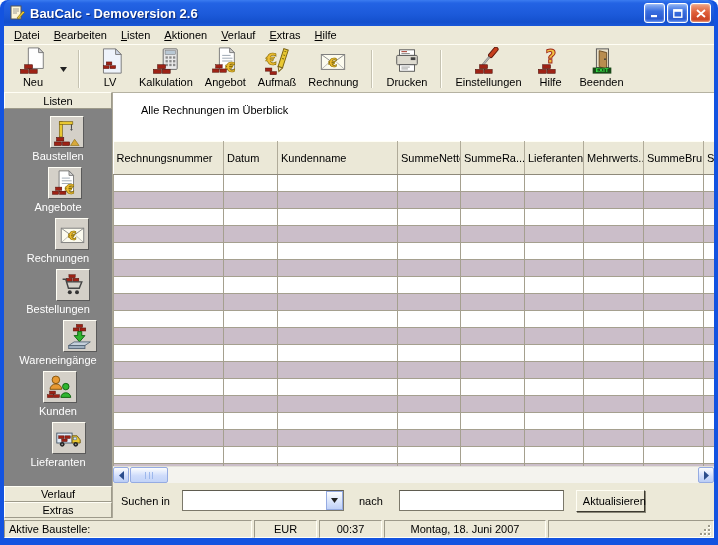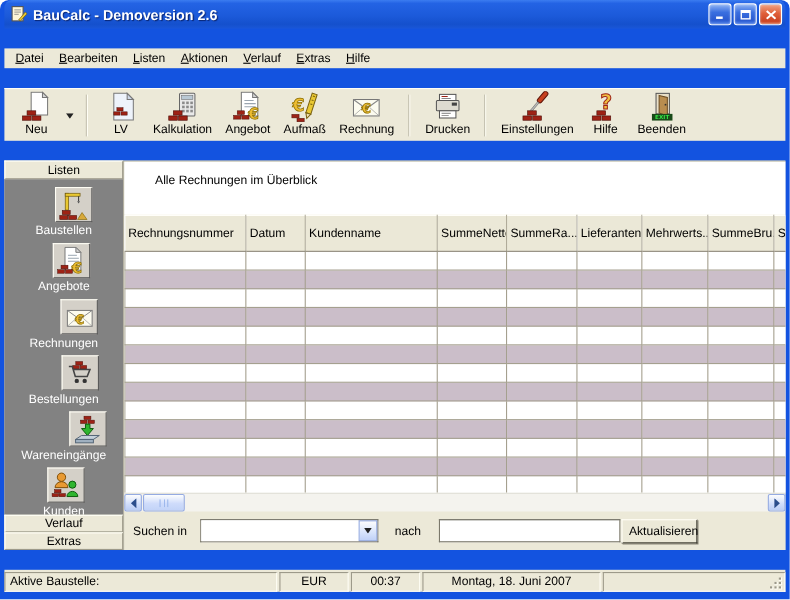--- a/index.html
+++ b/index.html
@@ -1,20 +1,20 @@
 <!DOCTYPE html>
 <html style="--frame-blue: #1353e0; --titlebar-blue: #1c5ada; --face: #ece9d8; --sidebar-gray: #828282; --row-alt: #cbbec9; --grid-line: #a5a08f; --close-red: #d8502a; --scrollbar-face: #cfdcfb;"><head>
 <meta charset="utf-8">
 <style>
   html,body{margin:0;padding:0;background:#fff;}
   body{width:718px;height:545px;font-family:"Liberation Sans","DejaVu Sans",sans-serif;font-size:11px;color:#000;}
   *{box-sizing:border-box;}
 
   .window{position:relative;width:718px;height:545px;background:var(--frame-blue,#1353e0);
-    padding:0 4px 7px 4px;display:flex;flex-direction:column;border-radius:8px 8px 0 0;overflow:hidden;gap:18px;}
+    padding:0 4px 7px 4px;display:flex;flex-direction:column;border-radius:8px 8px 0 0;overflow:hidden;}
 
   
   .titlebar{height:26px;flex:0 0 26px;display:flex;align-items:center;padding:0 3px 0 5px;
     background:linear-gradient(180deg,#3b7cf0 0%,#2363e4 12%,#1c5ada 55%,#1450cd 85%,#1a57d8 100%);
     border-radius:7px 7px 0 0;}
   .titlebar .app-title{color:#fff;font-weight:bold;font-size:13px;margin-left:5px;flex:1;
     text-shadow:1px 1px 1px rgba(0,10,60,.65);white-space:nowrap;overflow:hidden;}
   .winbtn{width:21px;height:20px;margin-left:2px;border:1px solid #fff;border-radius:3px;
     display:flex;align-items:center;justify-content:center;
     background:linear-gradient(180deg,#8fb3f4 0%,#3a6fe0 40%,#2a5ad0 80%,#4d7fe8 100%);
@@ -82,21 +82,21 @@
   .search-row{height:35px;flex:0 0 35px;background:var(--face,#ece9d8);display:flex;align-items:center;padding-left:8px;}
   .search-label{margin-right:12px;}
   .combo{width:162px;height:21px;background:#fff;border:1px solid #7b786a;border-top-color:#5f5c50;
     display:flex;align-items:stretch;}
   .combo input{flex:1;border:0;outline:0;padding:2px 3px;font:inherit;min-width:0;background:#fff;}
   .combo-btn{width:17px;background:linear-gradient(180deg,#fdfdfd,#d7e3fb 60%,#c0d1f7);
     border:1px solid #95abe2;display:flex;align-items:center;justify-content:center;cursor:default;}
   .nach-label{margin:0 0 0 15px;}
   .search-input{width:165px;height:21px;margin-left:16px;border:1px solid #7b786a;border-top-color:#5f5c50;
     padding:2px 3px;font:inherit;background:#fff;}
-  .refresh-btn{margin-left:1px;width:69px;height:22px;background:var(--face,#ece9d8);
+  .refresh-btn{margin-left:12px;width:69px;height:22px;background:var(--face,#ece9d8);
     border:1px solid;border-color:#fffef5 #3c3a30 #3c3a30 #fffef5;box-shadow:1px 1px 0 #8a8778;
     font:inherit;cursor:default;}
 
   
   .statusbar{height:20px;flex:0 0 20px;background:var(--face,#ece9d8);display:flex;align-items:stretch;padding-top:2px;gap:2px;}
   .status-panel{border:1px solid;border-color:#9d9a8a #fffef5 #fffef5 #9d9a8a;display:flex;align-items:center;
     padding:0 4px;white-space:nowrap;overflow:hidden;}
   .status-panel.center{justify-content:center;}
   .status-panel.last{flex:1;justify-content:flex-end;padding-right:1px;align-items:flex-end;}
 </style>

